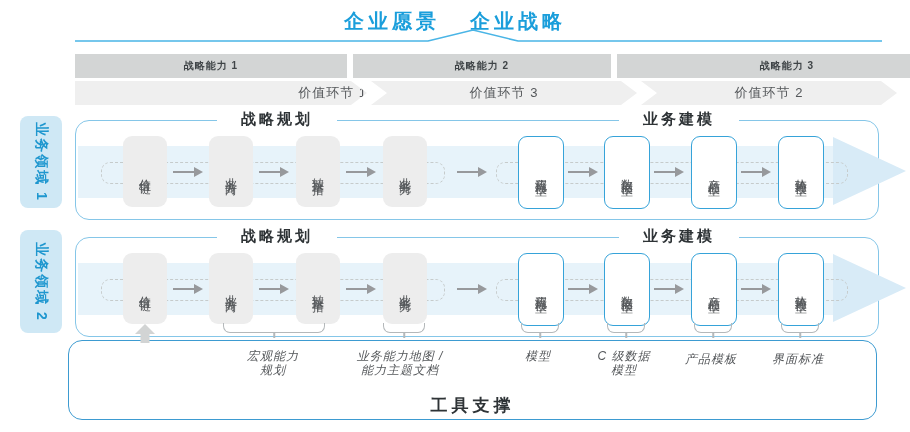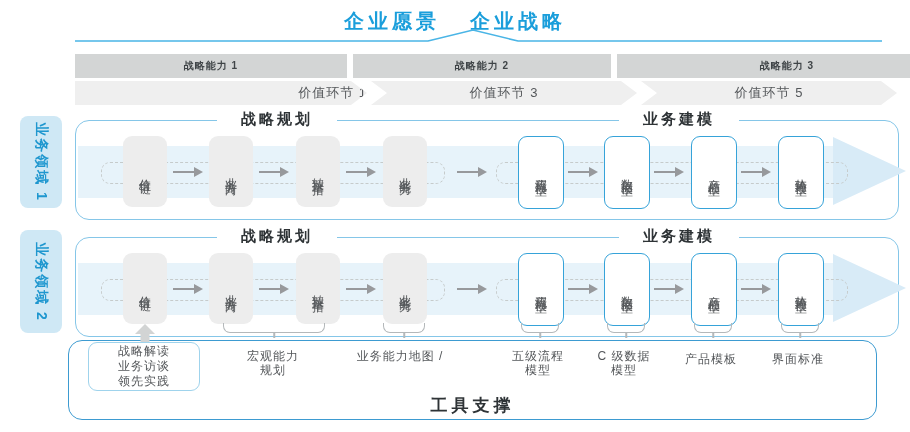--- a/index.html
+++ b/index.html
@@ -24,21 +24,21 @@
   .chev.mid{clip-path:polygon(0 0,calc(100% - 16px) 0,100% 50%,calc(100% - 16px) 100%,0 100%,16px 50%);}
 
   
   .domain-label{position:absolute;left:20px;width:42px;background:var(--domain_bg);
     border-radius:8px;display:flex;align-items:center;justify-content:center;}
   .domain-label span{transform:rotate(90deg);white-space:nowrap;font-size:14px;
     font-weight:bold;color:var(--domain_text);letter-spacing:2px;}
 
   
   .flow-row{position:absolute;left:75px;width:802px;height:98px;
-    border:1.5px solid var(--row_border);border-radius:14px;background:#fff;padding-left:20px;}
+    border:1.5px solid var(--row_border);border-radius:14px;background:#fff;}
   .row-head{position:absolute;top:-11px;background:#fff;padding:0 10px;
     font-size:15px;font-weight:bold;color:var(--heading_dark);letter-spacing:3px;
     text-align:center;z-index:3;}
   .band{position:absolute;left:2px;top:25px;width:756px;height:52px;
     background:var(--band_blue);z-index:0;}
   .big-arrow{position:absolute;left:757px;top:16px;width:73px;height:68px;
     background:var(--arrow_blue);clip-path:polygon(0 0,100% 50%,0 100%);z-index:1;}
   .dash-track{position:absolute;top:41px;height:20px;border:1.5px dashed var(--dash_gray);
     border-radius:9px;z-index:1;}
   .fbox{position:absolute;top:15px;width:44px;height:71px;border-radius:9px;
@@ -72,21 +72,21 @@
     border:1.5px solid var(--tool_border);border-radius:14px;}
   .tool-title{position:absolute;bottom:2px;left:0;width:100%;text-align:center;
     font-size:17px;font-weight:bold;color:var(--heading_dark);letter-spacing:4px;}
   .practice-box{position:absolute;left:88px;top:342px;width:110px;height:47px;
     background:#fff;border:1.5px solid var(--practice_border);border-radius:9px;
     display:flex;flex-direction:column;align-items:center;justify-content:center;z-index:5;
     font-size:12px;color:var(--text_gray);line-height:15px;letter-spacing:1px;}
   .ann{position:absolute;top:349px;text-align:center;font-size:12px;
     color:var(--text_gray);line-height:14px;letter-spacing:1px;z-index:5;}
   .ann.single{top:352px;}
-  .ann span{display:block;}
+  .ann span{display:block;font-style:italic;}
 </style>
 </head>
 <body>
 
 <div id="stage">
 
   <div class="top-title">
     <span>企业愿景</span><span class="gap"></span><span>企业战略</span>
   </div>
   <svg class="caret-svg" width="910" height="50">
@@ -103,21 +103,21 @@
       <span>战略能力 3</span>
     </div>
 
   <div class="chev first" style="left:75px;width:292px;justify-content:flex-end;">
       <span>价值环节 1</span>
     </div>
   <div class="chev mid" style="left:371px;width:266px;">
       <span>价值环节 3</span>
     </div>
   <div class="chev mid" style="left:641px;width:256px;">
-      <span>价值环节 5</span>
+      <span>价值环节 2</span>
     </div>
 
   <div class="domain-label" style="top:116px;height:92px;">
       <span>业务领域 1</span>
     </div>
   <div class="domain-label" style="top:230px;height:103px;">
       <span>业务领域 2</span>
     </div>
 
   <div class="flow-row" style="top:120px;">
@@ -205,34 +205,29 @@
   </div>
 
   <div class="up-arrow"></div>
   <div class="bracket" style="left:223px;width:100px;"></div>
   <div class="bracket" style="left:383px;width:40px;"></div>
   <div class="bracket" style="left:521px;width:36px;"></div>
   <div class="bracket" style="left:607px;width:36px;"></div>
   <div class="bracket" style="left:694px;width:36px;"></div>
   <div class="bracket" style="left:781px;width:36px;"></div>
 
-  <div class="practice-box">
-    <span>战略解读</span>
-    <span>业务访谈</span>
-    <span>领先实践</span>
-  </div>
   <div class="ann" style="left:213px;width:120px;">
     <span>宏观能力</span>
     <span>规划</span>
   </div>
   <div class="ann" style="left:325px;width:150px;">
     <span>业务能力地图 /</span>
+    <span>能力主题文档</span>
   </div>
   <div class="ann" style="left:478px;width:120px;">
-    <span>五级流程</span>
     <span>模型</span>
   </div>
   <div class="ann" style="left:564px;width:120px;">
     <span>C 级数据</span>
     <span>模型</span>
   </div>
   <div class="ann single" style="left:738px;width:120px;">
     <span>界面标准</span>
   </div>
   <div class="ann single" style="left:651px;width:120px;">

